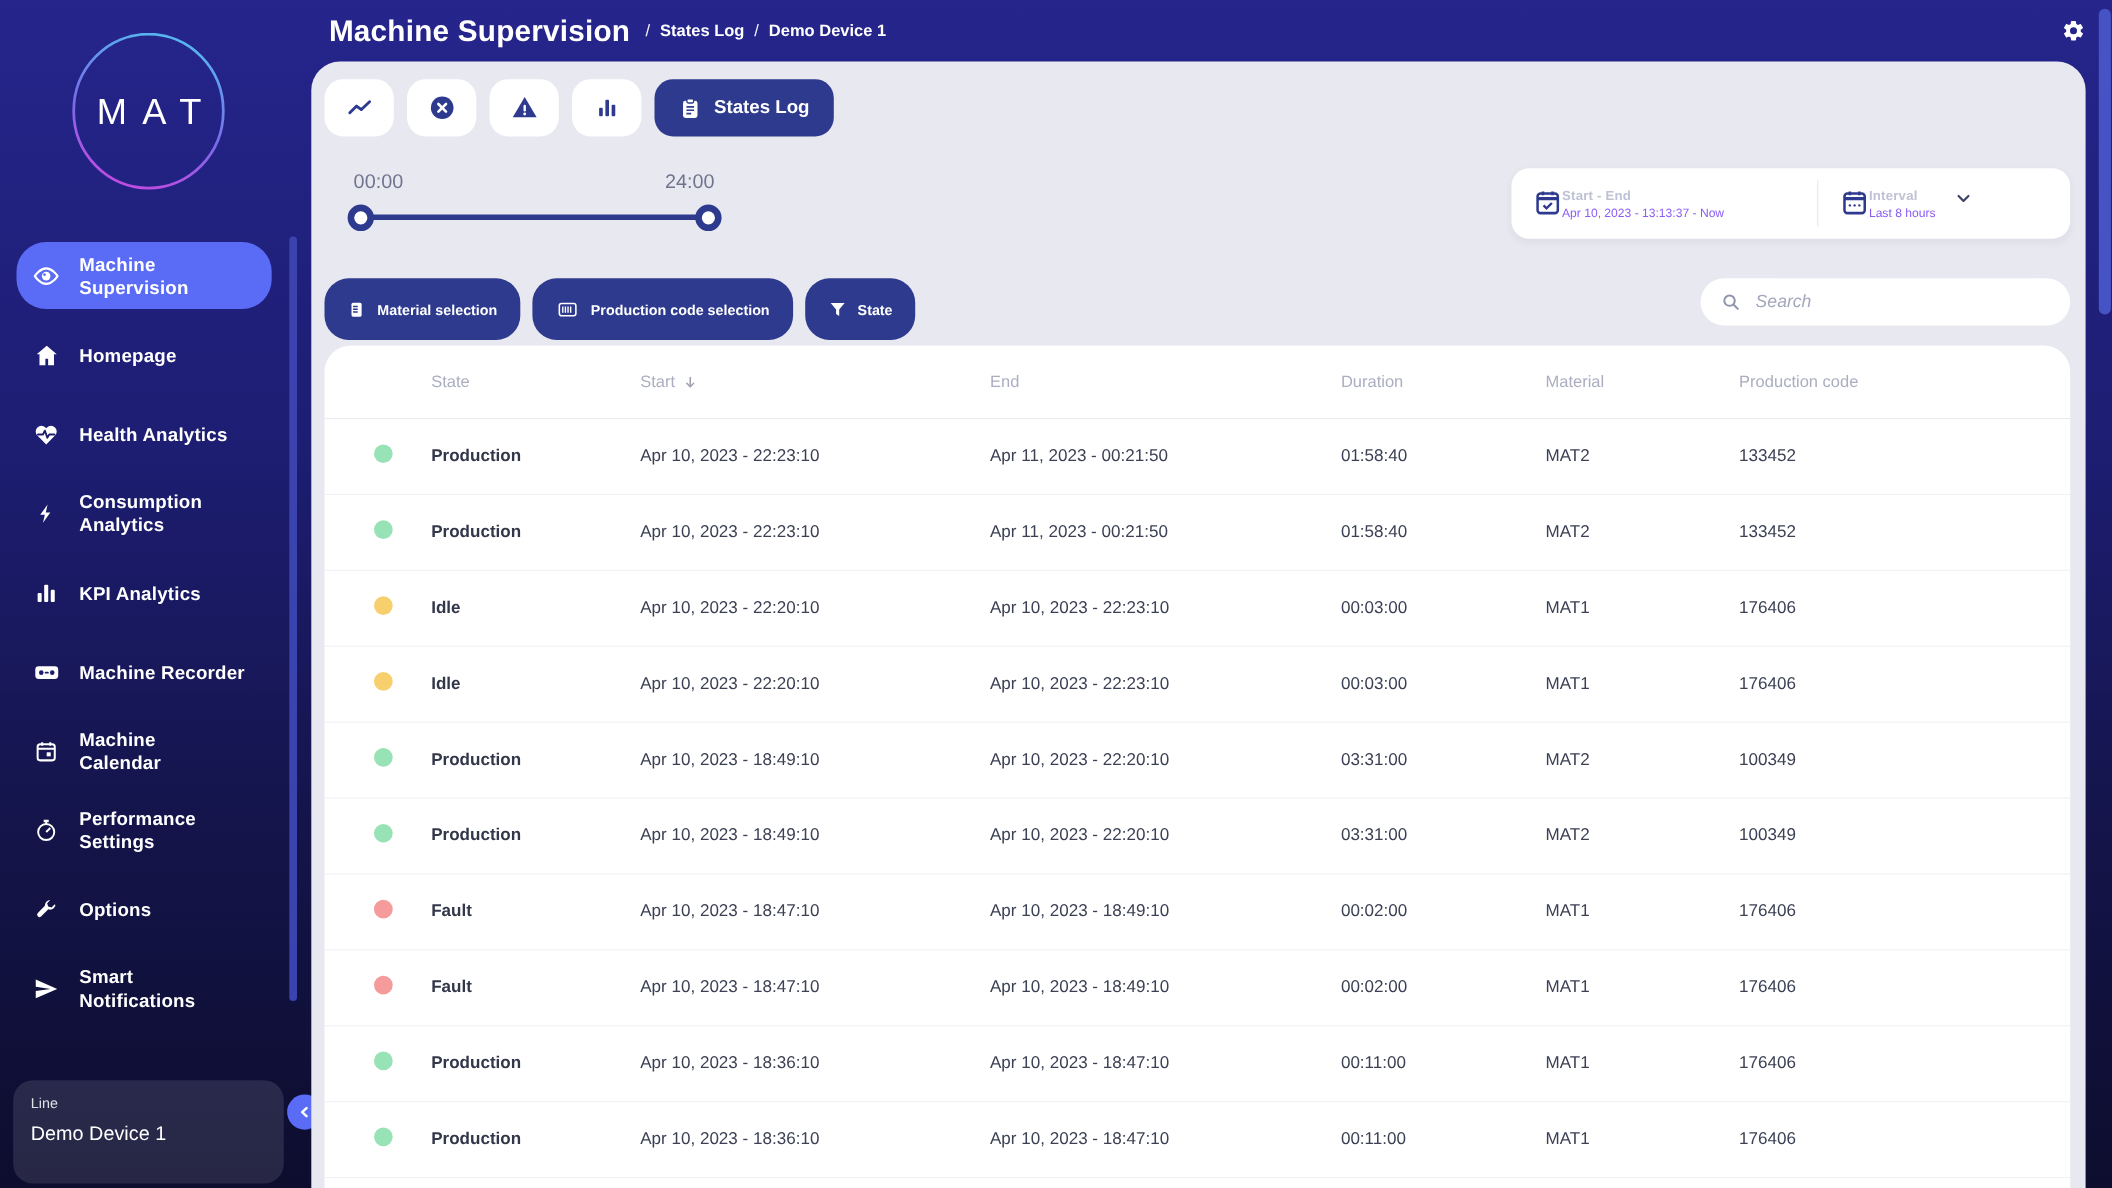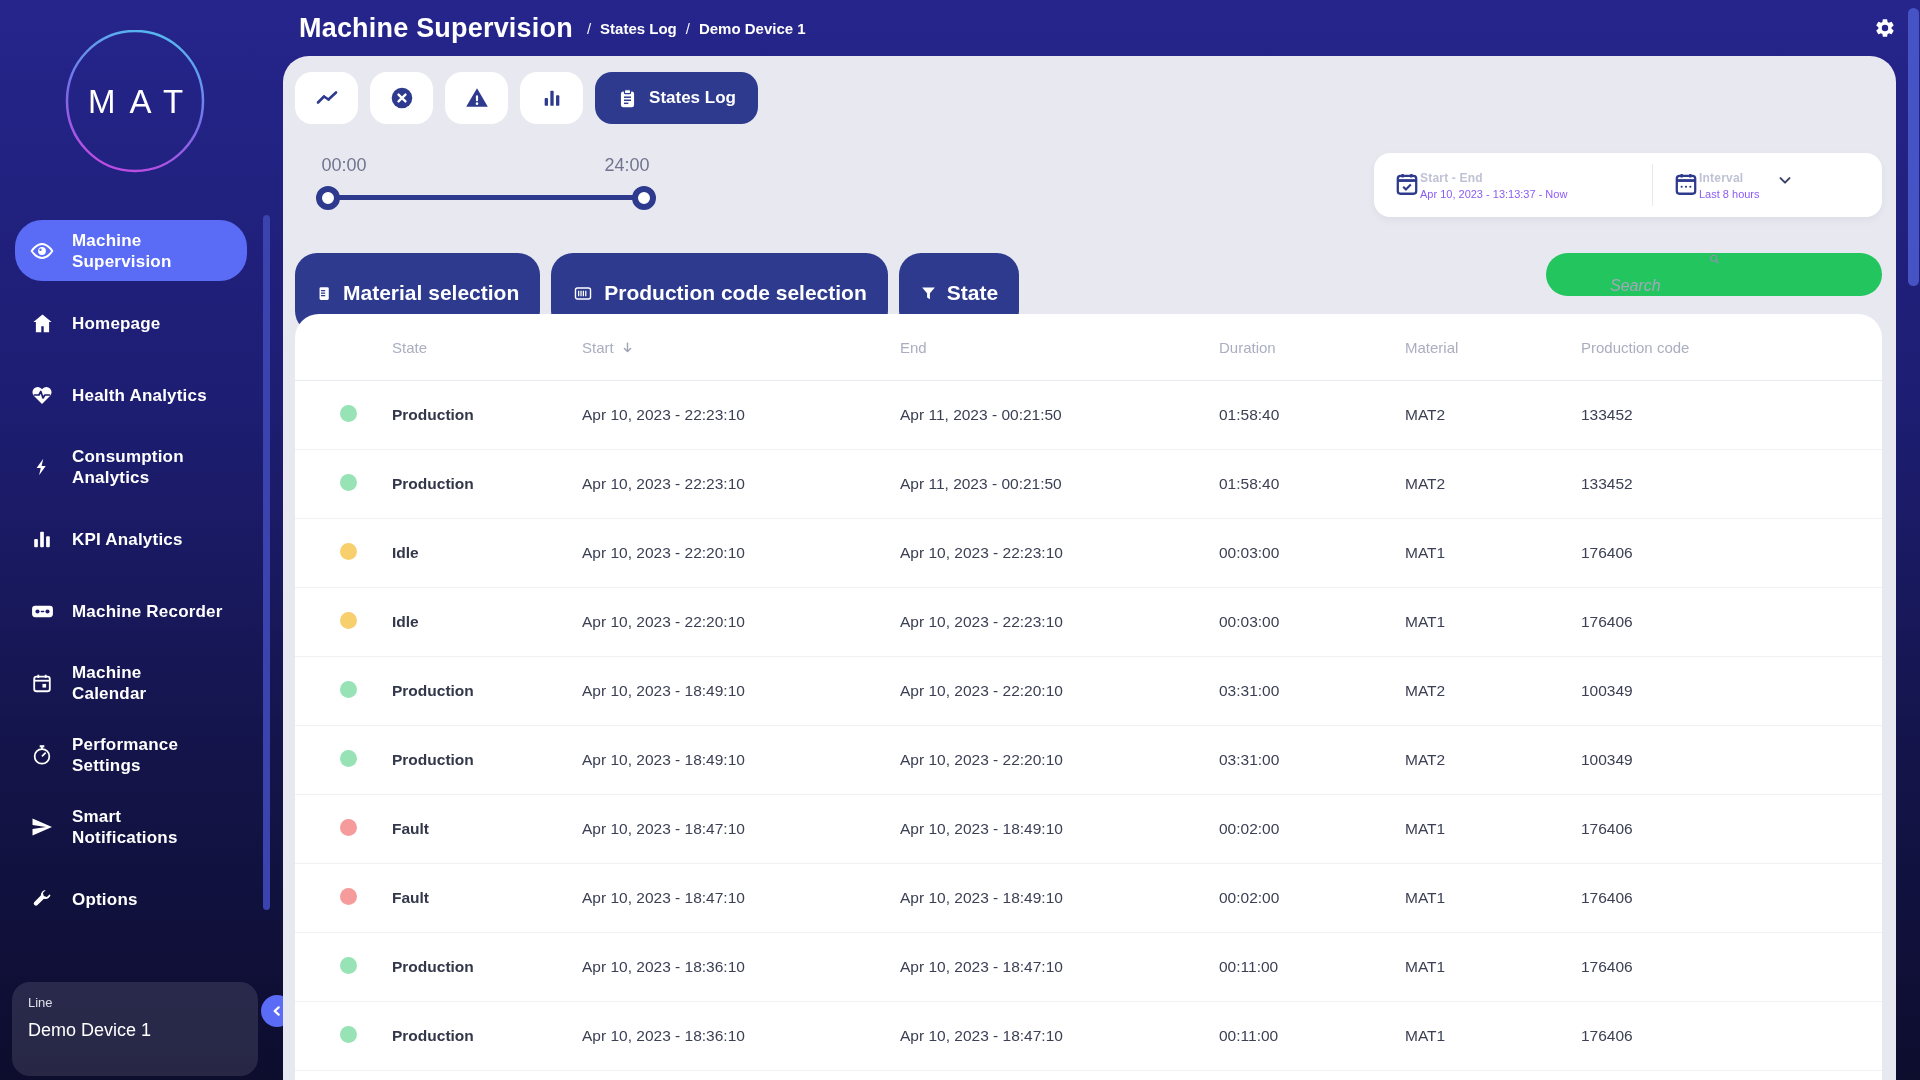--- a/index.html
+++ b/index.html
@@ -54,23 +54,23 @@
   .dt-section{display:flex;align-items:flex-start;padding:0 0 0 20px;cursor:pointer;}
   .dt-section.start-end{width:278px;box-sizing:border-box;}
   .dt-divider{width:1px;height:42px;background:#e7e8f0;}
   .dt-icon{color:#2d3a8e;}
   .dt-label{font-size:12px;color:#bfc2d4;font-weight:600;margin-bottom:3px;letter-spacing:.2px;}
   .dt-value{font-size:11px;color:#8b5cf6;white-space:nowrap;}
   .dt-chevron{color:#3a4068;margin-left:16px;}
 
   .filter-row{position:absolute;top:197px;left:12px;display:flex;gap:11px;}
   .pill{height:48px;border-radius:22px;background:#2d3a8e;color:#fff;display:flex;align-items:center;
-    gap:10px;padding:16px 21px;font-size:21px;font-weight:700;cursor:pointer;white-space:nowrap;}
-  .search-box{position:absolute;top:197px;right:14px;width:336px;height:43px;background:#22c55e;border-radius:22px;
-    display:flex;align-items:center;padding:0 18px;gap:11px;box-sizing:border-box;color:#8f93ac;flex-direction:column;}
+    gap:10px;padding:4px 21px;font-size:13px;font-weight:700;cursor:pointer;white-space:nowrap;}
+  .search-box{position:absolute;top:197px;right:14px;width:336px;height:43px;background:#ffffff;border-radius:22px;
+    display:flex;align-items:center;padding:0 18px;gap:11px;box-sizing:border-box;color:#8f93ac;}
   .search-box input{border:none;outline:none;flex:1;font-size:16px;font-style:italic;color:#3a4068;
     font-family:"Liberation Sans",sans-serif;background:transparent;}
   .search-box input::placeholder{color:#a3a7bc;}
 
   .table-card{position:absolute;top:258px;left:12px;width:1587px;height:766px;background:#fff;
     border-radius:24px 24px 0 0;overflow:hidden;}
   .trow{display:grid;grid-template-columns:97px 190px 318px 319px 186px 176px 1fr;align-items:center;}
   .thead{height:67px;color:#abaec0;font-size:15px;border-bottom:1px solid #e9e9f0;box-sizing:border-box;}
   .th{display:flex;align-items:center;gap:6px;}
   .tbody-row{height:69px;border-bottom:1px solid #f0f0f5;box-sizing:border-box;font-size:15.5px;color:#3c4054;cursor:pointer;}
@@ -178,34 +178,34 @@
               <line x1="12" y1="13.5" x2="16" y2="9.5"></line>
               <line x1="9.5" y1="2.5" x2="14.5" y2="2.5" stroke-width="2.4"></line>
               <line x1="12" y1="2.5" x2="12" y2="5.5"></line>
             </svg>
         </span>
         <span class="nav-label">Performance
 Settings</span>
       </div>
       <div class="nav-item">
         <span class="nav-icon">
+          <svg width="22" height="22" viewBox="0 0 24 24" fill="currentColor">
+              <path d="M21.5 6.2a5.6 5.6 0 0 1-7.4 5.4l-7 7a2.4 2.4 0 0 1-3.4-3.4l7-7A5.6 5.6 0 0 1 16.1 2.3l-3.2 3.2 1.1 3.3 3.3 1.1 3.2-3.2c.4.5.6 1 .6 1.5z"></path>
+            </svg>
+        </span>
+        <span class="nav-label">Options</span>
+      </div>
+      <div class="nav-item">
+        <span class="nav-icon">
           <svg width="24" height="24" viewBox="0 0 24 24" fill="currentColor">
               <path d="M2.5 20.5 22 12 2.5 3.5v6.6L16 12 2.5 13.9z"></path>
             </svg>
         </span>
         <span class="nav-label">Smart
 Notifications</span>
-      </div>
-      <div class="nav-item">
-        <span class="nav-icon">
-          <svg width="22" height="22" viewBox="0 0 24 24" fill="currentColor">
-              <path d="M21.5 6.2a5.6 5.6 0 0 1-7.4 5.4l-7 7a2.4 2.4 0 0 1-3.4-3.4l7-7A5.6 5.6 0 0 1 16.1 2.3l-3.2 3.2 1.1 3.3 3.3 1.1 3.2-3.2c.4.5.6 1 .6 1.5z"></path>
-            </svg>
-        </span>
-        <span class="nav-label">Options</span>
       </div>
     </div>
 
     <div class="side-scrollbar"></div>
 
     <div class="device-card">
       <div class="device-label">Line</div>
       <div class="device-name">Demo Device 1</div>
     </div>
     <div class="collapse-btn">

